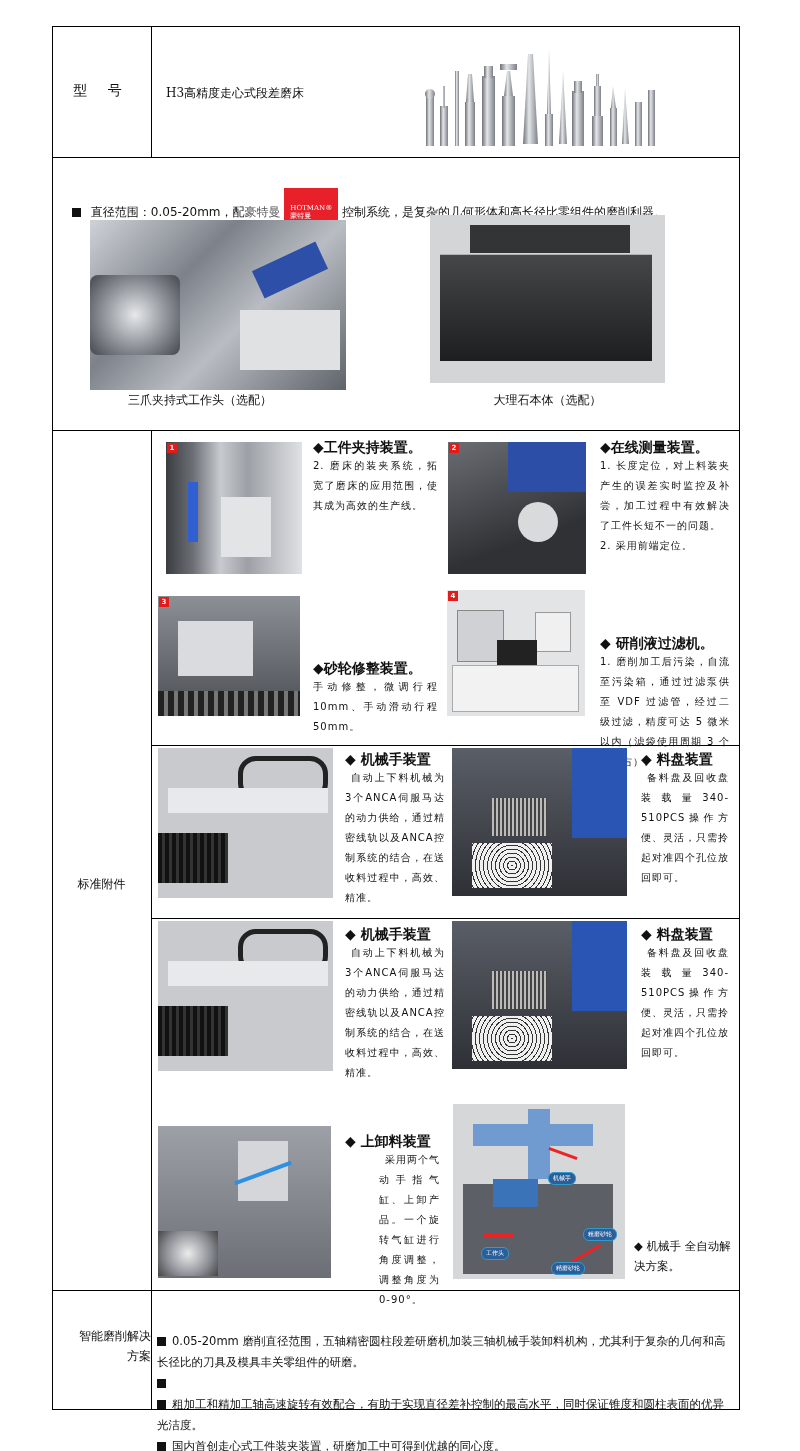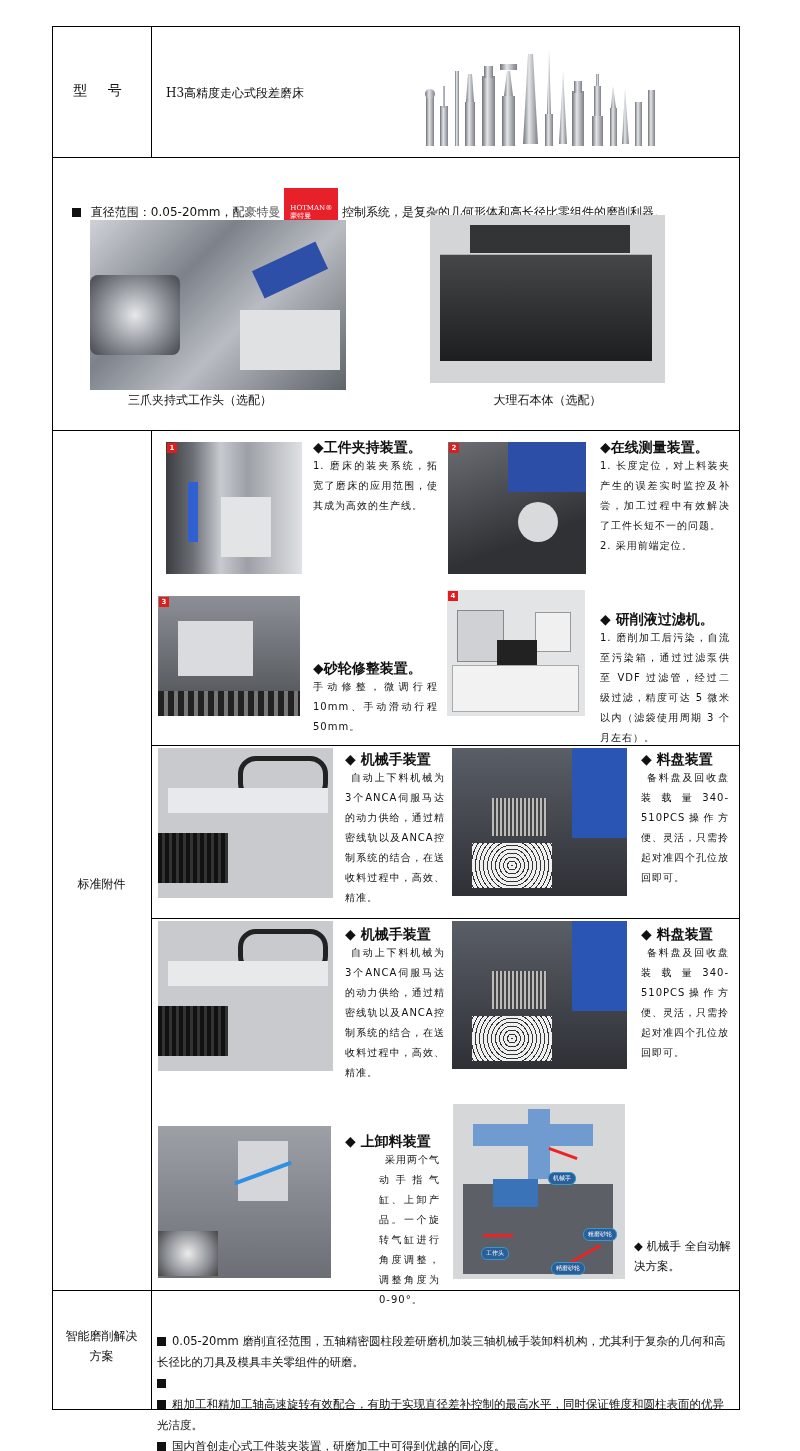--- a/index.html
+++ b/index.html
@@ -99,21 +99,21 @@
 
 <div class="abs" style="left:52px;top:876px;width:99px;text-align:center;font-size:12px;">标准附件</div>
 
 <div class="photo" style="left:166px;top:442px;width:136px;height:132px;background:linear-gradient(90deg,#3a3c40 0,#6c7076 20%,#c7cacf 40%,#9ca0a6 60%,#dfe1e4 100%);">
   <div class="abs" style="left:22px;top:40px;width:10px;height:60px;background:#2f5fd0;"></div>
   <div class="abs" style="left:55px;top:55px;width:50px;height:60px;background:#e3e4e6;"></div>
 </div>
 <div class="badge" style="left:167px;top:443px;">1</div>
 <div class="txt" style="left:313px;top:438px;width:125px;">
   <div class="head">◆工件夹持装置。</div>
-  <div>1. 磨床的装夹系统，拓宽了磨床的应用范围，使其成为高效的生产线。</div>
+  <div>2. 磨床的装夹系统，拓宽了磨床的应用范围，使其成为高效的生产线。</div>
 </div>
 
 <div class="photo" style="left:448px;top:442px;width:138px;height:132px;background:linear-gradient(160deg,#6a6d72,#2f3135 70%);">
   <div class="abs" style="left:60px;top:0;width:78px;height:50px;background:#2c4ea6;"></div>
   <div class="abs" style="left:70px;top:60px;width:40px;height:40px;background:#d8dadc;border-radius:50%;"></div>
 </div>
 <div class="badge" style="left:449px;top:443px;">2</div>
 <div class="txt" style="left:600px;top:438px;width:130px;">
   <div class="head">◆在线测量装置。</div>
   <div>1. 长度定位，对上料装夹产生的误差实时监控及补尝，加工过程中有效解决了工件长短不一的问题。</div>
@@ -130,21 +130,21 @@
   <div>手动修整，微调行程10mm、手动滑动行程50mm。</div>
 </div>
 
 <div class="photo" style="left:447px;top:590px;width:138px;height:126px;background:#e3e4e6;">
   <div class="abs" style="left:10px;top:20px;width:45px;height:50px;background:#cfd1d4;border:1px solid #888;"></div>
   <div class="abs" style="left:5px;top:75px;width:125px;height:45px;background:#f2f2f2;border:1px solid #aaa;"></div>
   <div class="abs" style="left:88px;top:22px;width:34px;height:38px;background:#f0f0f0;border:1px solid #999;"></div>
   <div class="abs" style="left:50px;top:50px;width:40px;height:25px;background:#222;"></div>
 </div>
 <div class="badge" style="left:448px;top:591px;">4</div>
-<div class="txt" style="left:600px;top:610px;width:130px;">
+<div class="txt" style="left:600px;top:634px;width:130px;">
   <div class="head">◆ 研削液过滤机。</div>
   <div>1. 磨削加工后污染，自流至污染箱，通过过滤泵供至 VDF 过滤管，经过二级过滤，精度可达 5 微米以内（滤袋使用周期 3 个月左右）。</div>
 </div>
 
 <div class="photo" style="left:158px;top:748px;width:175px;height:150px;background:#c8cacd;">
   <div class="abs" style="left:80px;top:8px;width:80px;height:35px;border:5px solid #222;border-radius:18px;"></div>
   <div class="abs" style="left:10px;top:40px;width:160px;height:25px;background:#e8e9ea;"></div>
   <div class="abs" style="left:0;top:85px;width:70px;height:50px;background:repeating-linear-gradient(90deg,#111 0 4px,#333 4px 7px);"></div>
 </div>
 <div class="txt" style="left:345px;top:750px;width:100px;">
@@ -198,21 +198,21 @@
   <div class="arrow" style="left:30px;top:130px;width:30px;"></div>
   <div class="arrow" style="left:95px;top:48px;width:30px;transform:rotate(20deg);"></div>
   <div class="arrow" style="left:110px;top:150px;width:40px;transform:rotate(-30deg);"></div>
   <div class="tag" style="left:95px;top:68px;">机械手</div>
   <div class="tag" style="left:28px;top:143px;">工作头</div>
   <div class="tag" style="left:130px;top:124px;">粗磨砂轮</div>
   <div class="tag" style="left:98px;top:158px;">精磨砂轮</div>
 </div>
 <div class="abs" style="left:634px;top:1236px;width:100px;font-size:11.5px;line-height:20px;">◆ 机械手 全自动解决方案。</div>
 
-<div class="abs" style="left:52px;top:1326px;width:99px;text-align:center;font-size:12px;line-height:20px;">
+<div class="abs" style="left:52px;top:1326px;width:99px;text-align:right;font-size:12px;line-height:20px;">
   <div>智能磨削解决</div>
   <div>方案</div>
 </div>
 <div class="abs" style="left:157px;top:1291px;width:578px;margin-top:40px;">
   <div class="sol-line"><span class="bullet-sq"></span><span>0.05-20mm 磨削直径范围，五轴精密圆柱段差研磨机加装三轴机械手装卸料机构，尤其利于复杂的几何和高长径比的刀具及模具丰关零组件的研磨。</span></div>
   <div class="sol-line"><span class="bullet-sq"></span></div>
   <div class="sol-line"><span class="bullet-sq"></span><span>粗加工和精加工轴高速旋转有效配合，有助于实现直径差补控制的最高水平，同时保证锥度和圆柱表面的优异光洁度。</span></div>
   <div class="sol-line"><span class="bullet-sq"></span><span>国内首创走心式工件装夹装置，研磨加工中可得到优越的同心度。</span></div>
 </div>
 

